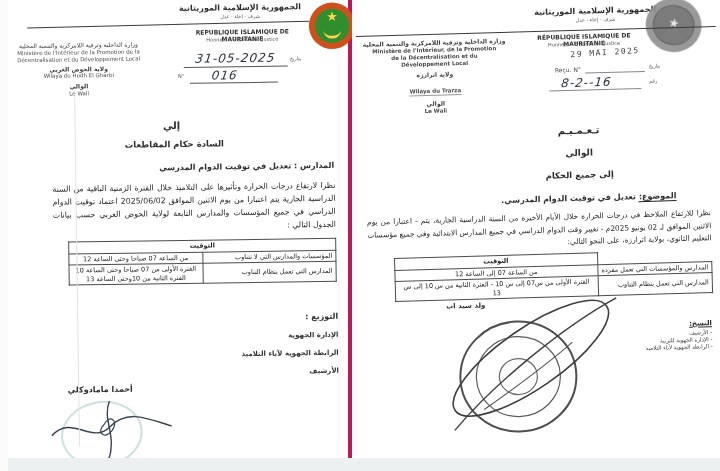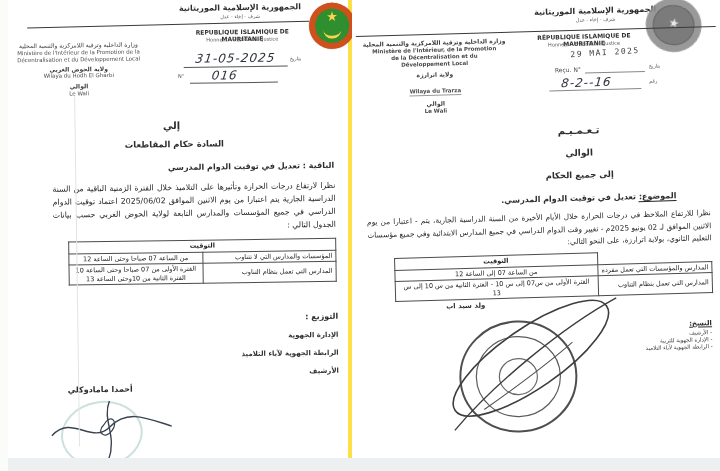--- a/index.html
+++ b/index.html
@@ -1,16 +1,16 @@
 <!DOCTYPE html>
 <html><head>
 <meta charset="utf-8">
 <style>
   html,body{margin:0;padding:0;}
-  #canvas{position:relative;width:720px;height:471px;background:#fde047;overflow:hidden;
+  #canvas{position:relative;width:720px;height:471px;background:#be185d;overflow:hidden;
           font-family:"DejaVu Sans",sans-serif;color:#2e2e2e;}
   .abs{position:absolute;}
   .ctr{text-align:center;}
   .b{font-weight:bold;}
   .rtl{direction:rtl;}
   .page{position:absolute;top:0;background:#fff;}
   .hand{font-style:italic;transform:skewX(-8deg);color:#2f3340;font-size:12px;letter-spacing:1px;white-space:nowrap;}
   .uline{height:1px;background:#555;}
   .sep{height:1px;background:#3a3a3a;}
   .tinyfr{font-size:5.5px;color:#4a4a4a;line-height:7px;}
@@ -68,21 +68,21 @@
       <div class="abs uline" style="left:178px;top:67px;width:104px;"></div>
       <div class="abs rtl" style="left:284px;top:57px;font-size:5px;color:#555;">بتاريخ</div>
       <div class="abs hand" style="left:206px;top:69px;">016</div>
       <div class="abs uline" style="left:184px;top:83px;width:88px;"></div>
       <div class="abs" style="left:172px;top:73px;font-size:5px;color:#555;">N°</div>
 
       <div class="abs ctr rtl b" style="left:130px;top:120px;width:70px;font-size:10px;">إلي</div>
       <div class="abs ctr rtl b" style="left:95px;top:139px;width:145px;font-size:8.5px;">السادة حكام المقاطعات</div>
 
       <div class="abs rtl b" style="left:90px;top:163px;width:237px;font-size:8px;">
-        <span>الباقية :</span>
+        <span>المدارس :</span>
         <span>تعديل في توقيت الدوام المدرسي</span>
       </div>
 
       <div class="abs rtl" style="left:45px;top:181px;width:283px;font-size:7.8px;line-height:13px;text-align:justify;color:#262626;">نظرا لارتفاع درجات الحرارة وتأثيرها على التلاميذ خلال الفترة الزمنية الباقية من السنة الدراسية الجارية يتم اعتبارا من يوم الاثنين الموافق 2025/06/02 اعتماد توقيت الدوام الدراسي في جميع المؤسسات والمدارس التابعة لولاية الحوض الغربي حسب بيانات الجدول التالي :</div>
 
       <div class="abs" style="left:60px;top:240px;width:268px;">
         <table class="doc-table">
           <tbody>
               <tr>
                 <td colspan="2" class="hdrcell">التوقيت</td>

